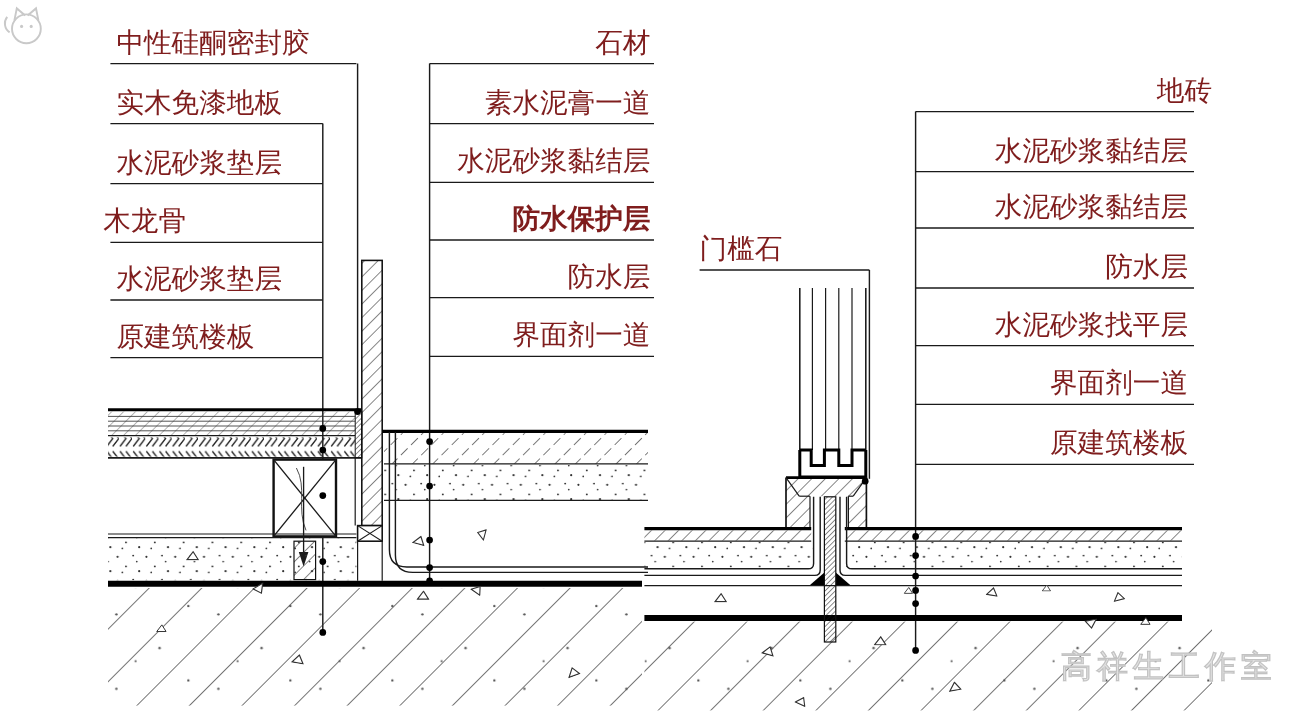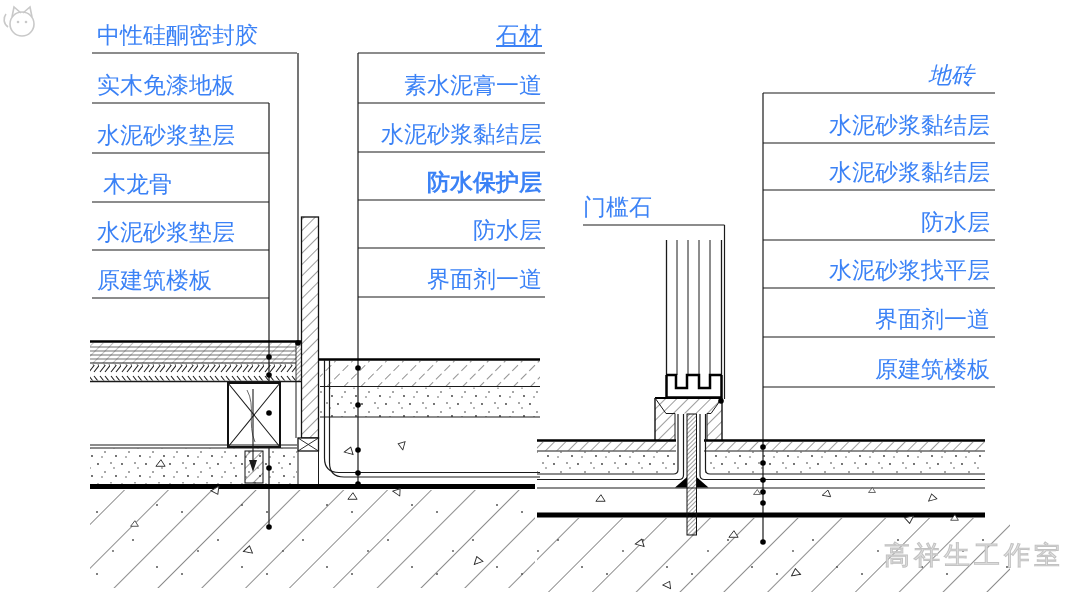--- a/index.html
+++ b/index.html
@@ -2,21 +2,21 @@
 <html><head>
 <meta charset="utf-8">
 <style>
   html,body{margin:0;padding:0;background:#ffffff;}
   .canvas{
     position:relative;width:1080px;height:602px;background:#fff;overflow:hidden;
     font-family:"Liberation Serif","DejaVu Serif",serif;
   }
   .canvas svg{position:absolute;left:0;top:0;}
   .lbl{
-    position:absolute;font-size:23px;line-height:28px;color:#3b82f6;
+    position:absolute;font-size:23px;line-height:28px;color:#7f1d1d;
     white-space:nowrap;letter-spacing:0px;
   }
   .lbl.r{text-align:right;}
   .watermark-text{
     position:absolute;left:884px;top:538px;font-size:26px;letter-spacing:4px;
     color:#e3e3e3;-webkit-text-stroke:1px #c2c2c2;white-space:nowrap;
   }
   .watermark-icon{position:absolute;left:843px;top:536px;width:42px;height:42px;}
 </style>
 </head>
@@ -258,32 +258,32 @@
           <circle cx="763" cy="492" r="2.8"></circle>
         <circle cx="763" cy="503" r="2.8"></circle>
           <circle cx="763" cy="542" r="2.8"></circle>
       </g>
     </g>
   </svg>
 
   <div class="lbl" style="left:97px;top:22px;">中性硅酮密封胶</div>
   <div class="lbl" style="left:97px;top:72px;">实木免漆地板</div>
   <div class="lbl" style="left:97px;top:122px;">水泥砂浆垫层</div>
-  <div class="lbl" style="left:103px;top:171px;">木龙骨</div>
+  <div class="lbl" style="left:86px;top:171px;">木龙骨</div>
   <div class="lbl" style="left:97px;top:219px;text-align:right;">水泥砂浆垫层</div>
   <div class="lbl" style="left:97px;top:267px;">原建筑楼板</div>
 
-  <div class="lbl r" style="left:352px;width:190px;top:22px;text-decoration:underline;">石材</div>
+  <div class="lbl r" style="left:352px;width:190px;top:22px;">石材</div>
   <div class="lbl r" style="left:352px;width:190px;top:72px;">素水泥膏一道</div>
   <div class="lbl r" style="left:352px;width:190px;top:121px;">水泥砂浆黏结层</div>
   <div class="lbl r" style="left:352px;width:190px;top:169px;font-weight:bold;">防水保护层</div>
   <div class="lbl r" style="left:352px;width:190px;top:217px;">防水层</div>
   <div class="lbl r" style="left:352px;width:190px;top:266px;">界面剂一道</div>
 
-  <div class="lbl r" style="left:684px;width:290px;top:62px;font-style:italic;">地砖</div>
+  <div class="lbl r" style="left:720px;width:290px;top:62px;">地砖</div>
   <div class="lbl r" style="left:700px;width:290px;top:112px;">水泥砂浆黏结层</div>
   <div class="lbl r" style="left:700px;width:290px;top:159px;">水泥砂浆黏结层</div>
   <div class="lbl r" style="left:700px;width:290px;top:209px;">防水层</div>
   <div class="lbl r" style="left:700px;width:290px;top:257px;">水泥砂浆找平层</div>
   <div class="lbl r" style="left:700px;width:290px;top:306px;">界面剂一道</div>
   <div class="lbl r" style="left:700px;width:290px;top:356px;">原建筑楼板</div>
 
   <div class="lbl" style="left:583px;top:194px;">门槛石</div>
 
   <svg class="watermark-icon" viewBox="0 0 42 42">

